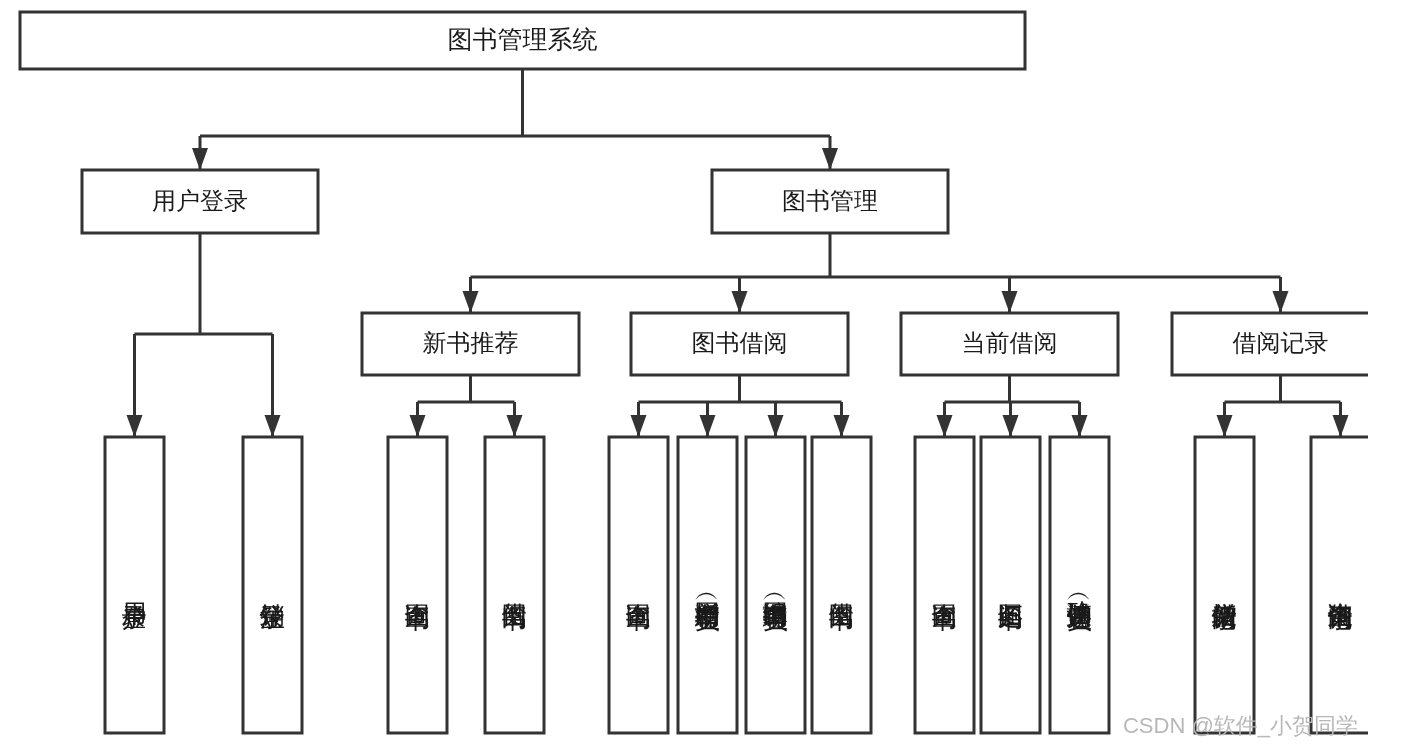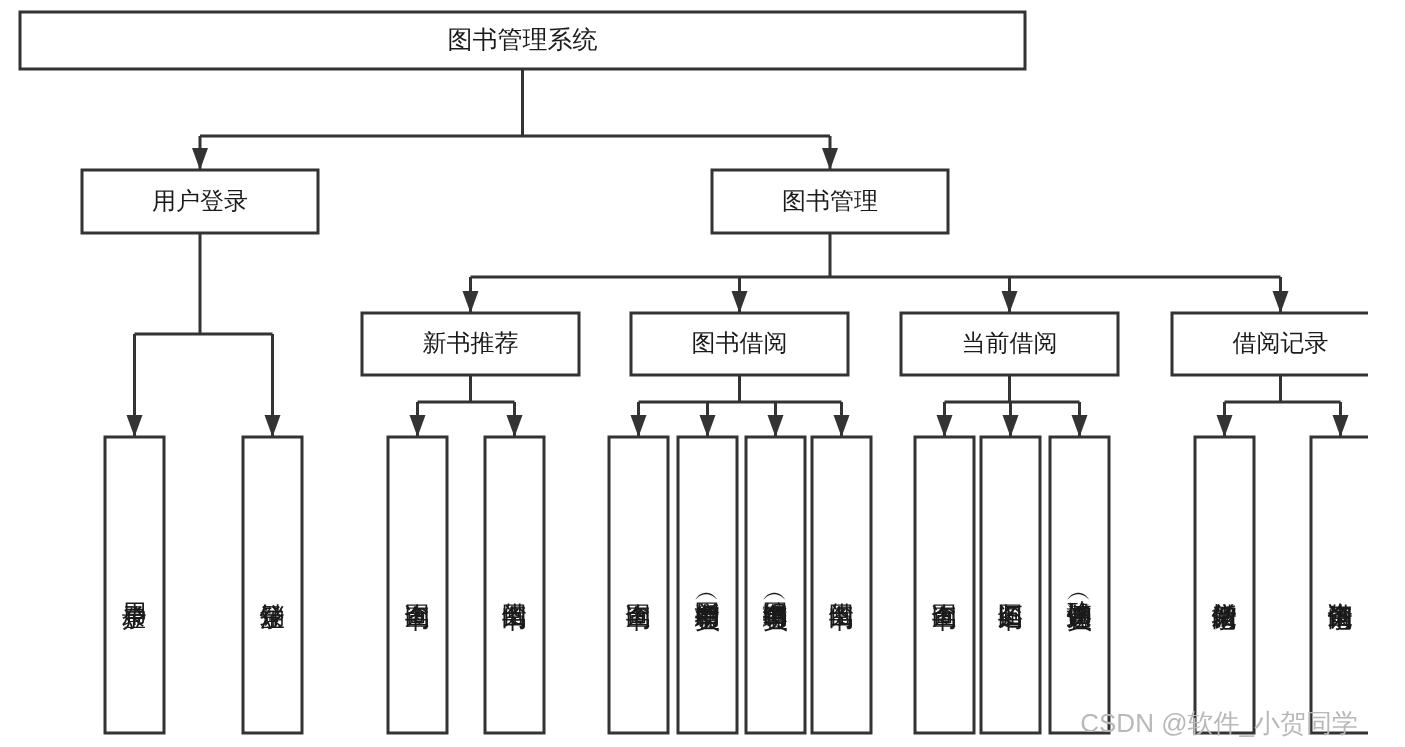--- a/index.html
+++ b/index.html
@@ -64,21 +64,21 @@
     justify-content: center;
     letter-spacing: 1px;
     white-space: nowrap;
     pointer-events: none;
   }
   .watermark {
     position: absolute;
     right: 10px;
     bottom: 6px;
     font-family: "Liberation Sans", "DejaVu Sans", sans-serif;
-    font-size: 26px;
+    font-size: 22px;
     color: #b8b8b8;
     white-space: nowrap;
   }
 </style>
 </head>
 <body>
 
 <div id="page">
 
   <svg class="diagram" viewBox="0 0 1405 747">

